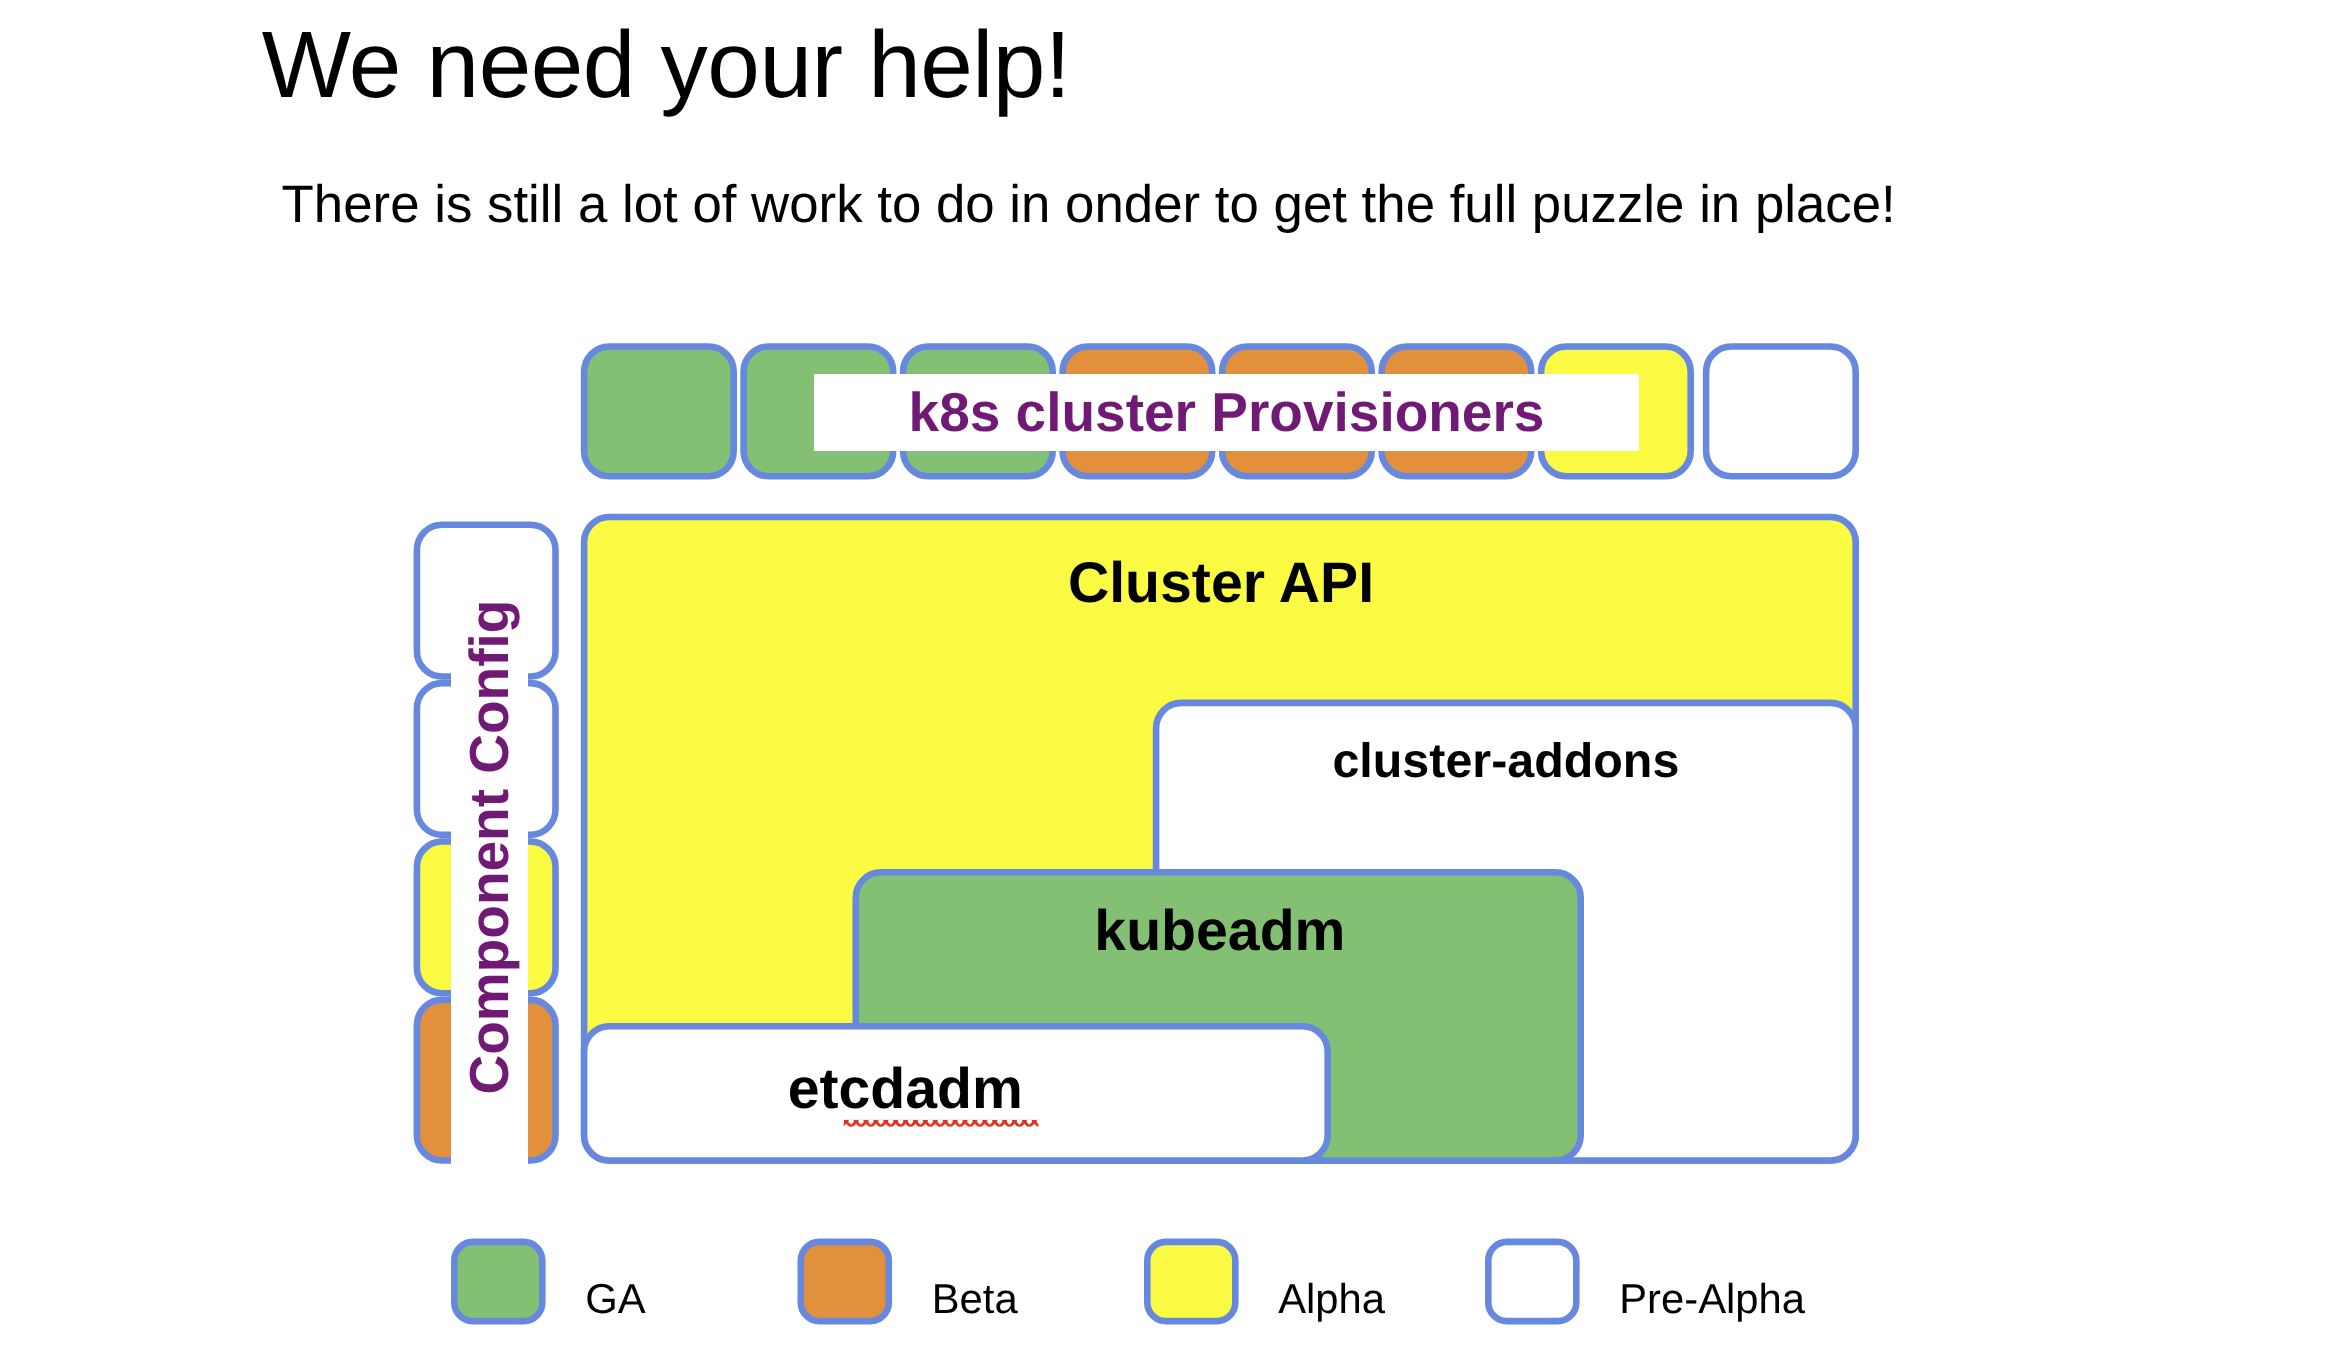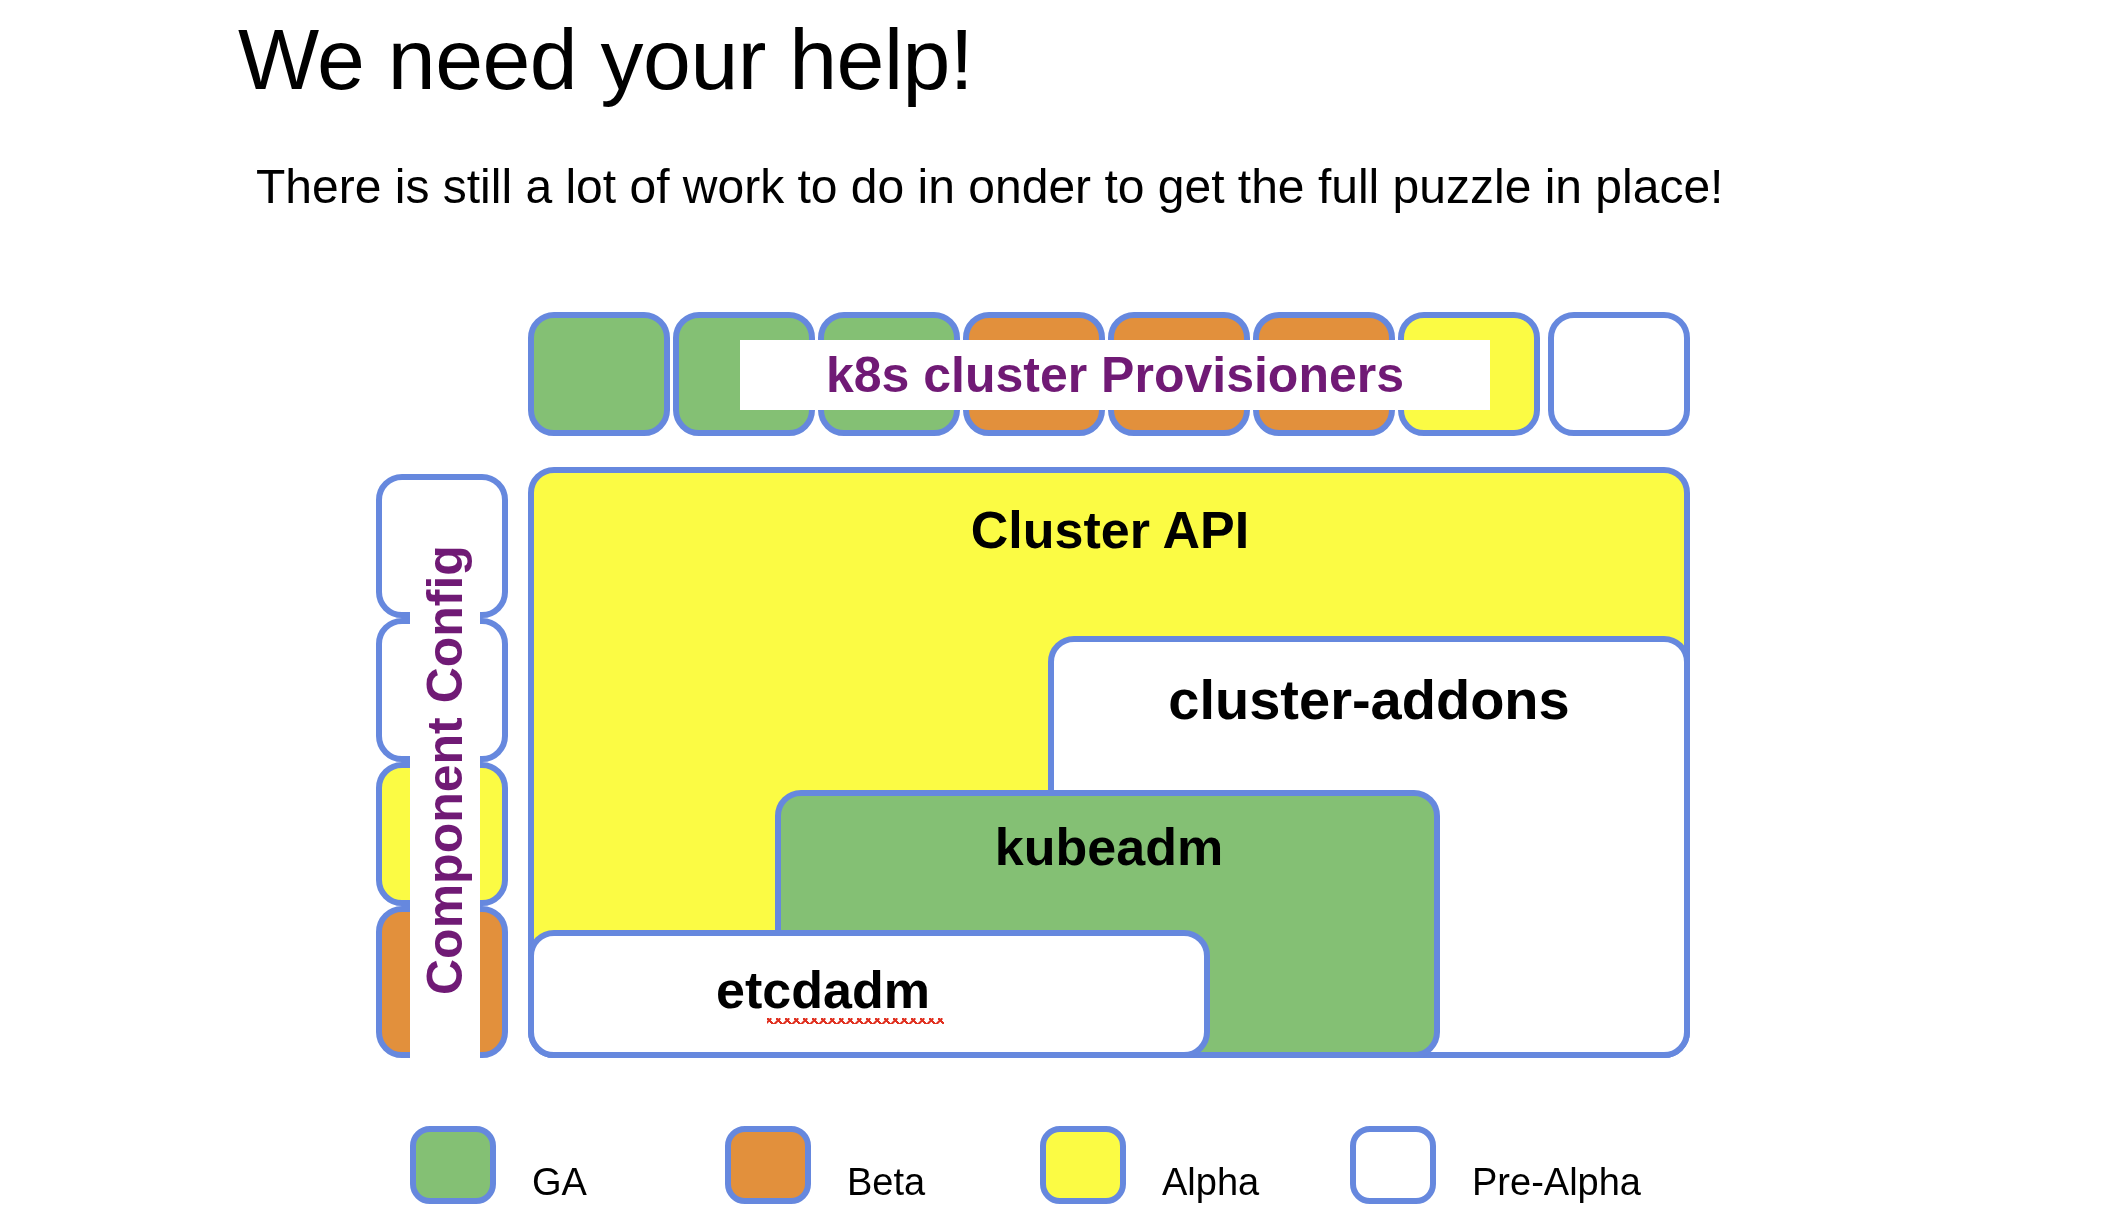--- a/index.html
+++ b/index.html
@@ -119,21 +119,21 @@
     font-weight: bold;
     text-align: center;
     white-space: nowrap;
   }
   #cluster-api-title {
     left: 528px; top: 500px; width: 1164px;
     font-size: 52px; z-index: 12;
   }
   #cluster-addons-title {
     left: 1048px; top: 667px; width: 642px;
-    font-size: 56px; z-index: 22;
+    font-size: 44px; z-index: 22;
   }
   #kubeadm-title {
     left: 775px; top: 817px; width: 668px;
     font-size: 52px; z-index: 32;
   }
   #etcdadm-title {
     left: 528px; top: 960px; width: 590px;
     font-size: 52px; z-index: 37;
   }
   

